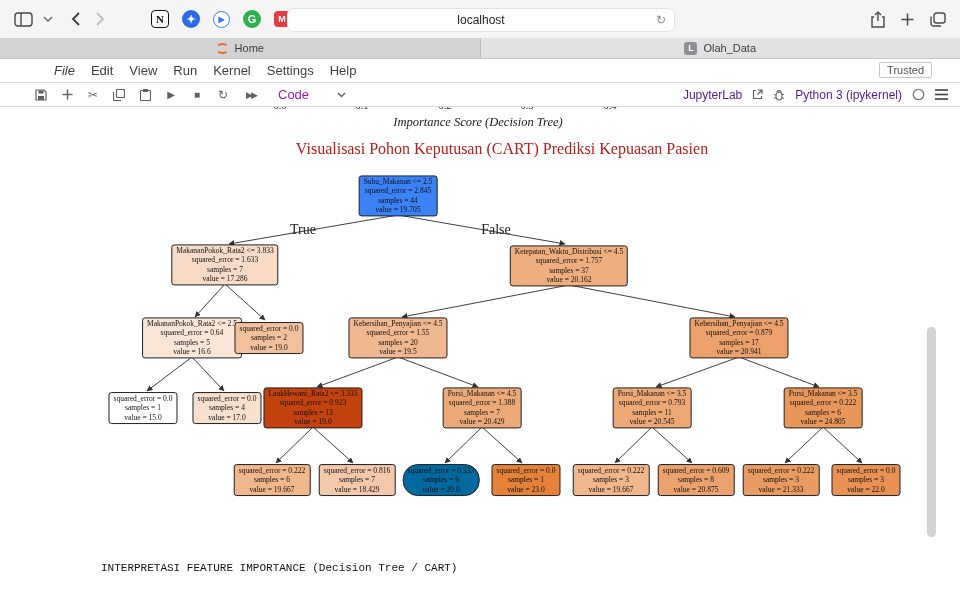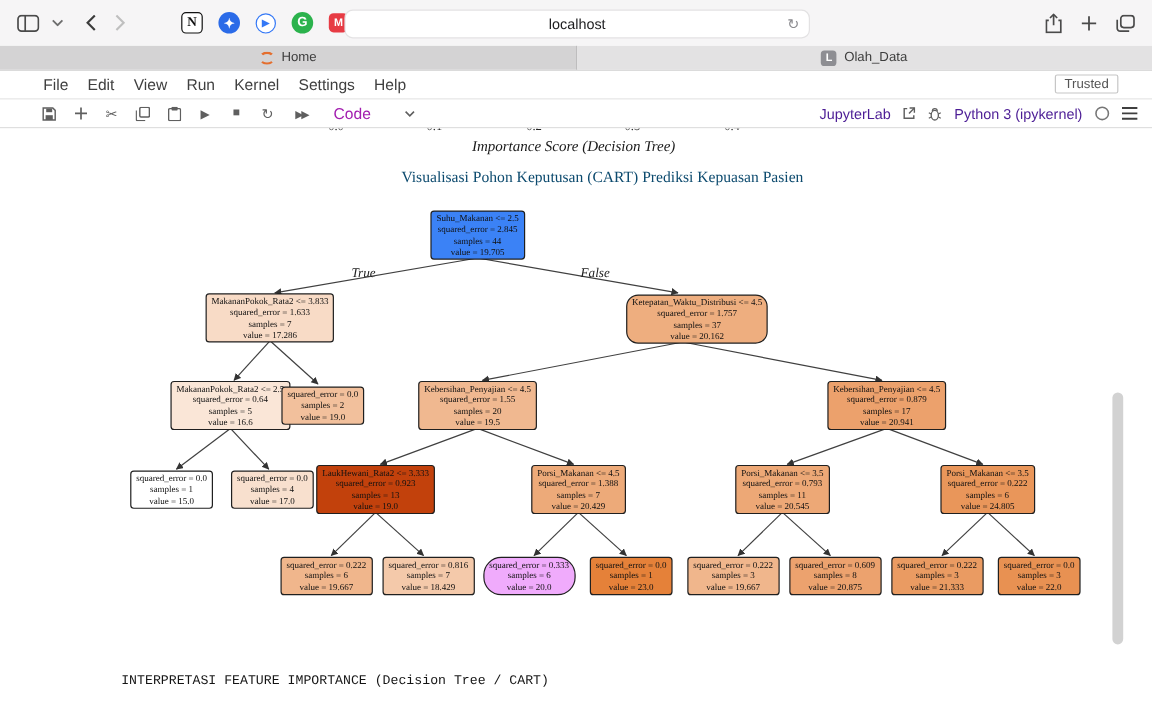--- a/index.html
+++ b/index.html
@@ -30,42 +30,42 @@
   .tab{flex:1;display:flex;align-items:center;justify-content:center;gap:6px;font-size:11px;color:#3d3d3d;}
   .tab.active{background:#d4d3d4;border-right:1px solid #bebdbe;}
   .tab.inactive{background:#e3e2e3;}
   .juplogo{width:9px;height:7px;border:2px solid #e46e2e;border-left-color:transparent;border-right-color:transparent;border-radius:50%;}
   .lbadge{width:13px;height:13px;border-radius:3px;background:#8e8e93;color:#fff;font-size:9px;font-weight:bold;
           display:inline-flex;align-items:center;justify-content:center;}
 
   
   .jlmenu{height:23px;background:#fff;border-bottom:1px solid #e0e0e0;display:flex;align-items:center;position:relative;}
   .jlmenu .mi{font-size:13px;color:#3f3f3f;padding:0 8px;}
-  .jlmenu .mi:first-child{margin-left:28px;}
+  .jlmenu .mi:first-child{margin-left:46px;font-style:italic;}
   .trusted{position:absolute;right:28px;top:3px;border:1px solid #c6c6c6;background:#fff;color:#555;
            font-size:11px;padding:1px 7px;border-radius:2px;}
 
   
   .jltool{height:23px;background:#fff;border-bottom:1px solid #d8d8d8;display:flex;align-items:center;position:relative;}
   .jltool .tic{color:#5f5f5f;font-size:11px;display:inline-flex;align-items:center;justify-content:center;width:14px;margin:0 6px;}
   .jltool .tic:first-child{margin-left:34px;}
   .codetype{font-size:13px;color:#a21caf;margin-left:12px;}
   .codechev{margin-left:28px;color:#5f5f5f;}
   .toolright{position:absolute;right:12px;top:0;height:23px;display:flex;align-items:center;gap:10px;font-size:12px;color:#4c1d95;}
 
   
   .content{position:relative;height:496px;background:#fff;overflow:hidden;
            font-family:"Liberation Serif",serif;}
   .tick{position:absolute;top:-7px;font-size:10.5px;color:#262626;transform:translateX(-50%);}
   .xlabel{position:absolute;top:8px;left:478px;transform:translateX(-50%);font-size:12.5px;color:#1a1a1a;font-style:italic;}
-  .figtitle{position:absolute;top:33px;left:502px;transform:translateX(-50%);font-size:13px;color:#0c4a6e;}
+  .figtitle{position:absolute;top:33px;left:502px;transform:translateX(-50%);font-size:16px;color:#b91c1c;}
   .edges{position:absolute;left:0;top:0;}
   .tnode{position:absolute;transform:translate(-50%,-50%);border:0.8px solid #1f1f1f;border-radius:3px;
          padding:1px 4px;text-align:center;font-size:7.5px;line-height:9.3px;color:#111;white-space:nowrap;}
-  .elabel{position:absolute;transform:translateX(-50%);font-size:11px;color:#222;font-style:italic;}
+  .elabel{position:absolute;transform:translateX(-50%);font-size:14px;color:#222;}
   .interp{position:absolute;left:101px;top:429px;font-family:"Liberation Mono",monospace;
           font-size:11px;line-height:13px;color:#141414;white-space:pre;}
   .vscroll{position:absolute;left:927px;top:220px;width:9px;height:210px;border-radius:5px;background:#d2d2d2;}
   svg{display:block;}
 </style>
 </head>
 <body>
 
 <div class="chrome">
   <div class="lgrp">
@@ -268,21 +268,21 @@
       <div>squared_error = 2.845</div>
       <div>samples = 44</div>
       <div>value = 19.705</div>
   </div>
   <div class="tnode" style="left: 225px; top: 158px; background-color: rgb(248, 219, 198);">
     <div>MakananPokok_Rata2 &lt;= 3.833</div>
       <div>squared_error = 1.633</div>
       <div>samples = 7</div>
       <div>value = 17.286</div>
   </div>
-  <div class="tnode" style="left: 581px; top: 159px; background-color: rgb(238, 174, 127); border-radius: 10px;">
+  <div class="tnode" style="left: 569px; top: 159px; background-color: rgb(238, 174, 127);">
     <div>Ketepatan_Waktu_Distribusi &lt;= 4.5</div>
       <div>squared_error = 1.757</div>
       <div>samples = 37</div>
       <div>value = 20.162</div>
   </div>
   <div class="tnode" style="left: 192px; top: 231px; background-color: rgb(250, 230, 215);">
     <div>MakananPokok_Rata2 &lt;= 2.5</div>
       <div>squared_error = 0.64</div>
       <div>samples = 5</div>
       <div>value = 16.6</div>
@@ -341,21 +341,21 @@
   <div class="tnode" style="left: 272px; top: 373px; background-color: rgb(240, 182, 140);">
     <div>squared_error = 0.222</div>
       <div>samples = 6</div>
       <div>value = 19.667</div>
   </div>
   <div class="tnode" style="left: 357px; top: 373px; background-color: rgb(244, 201, 170);">
     <div>squared_error = 0.816</div>
       <div>samples = 7</div>
       <div>value = 18.429</div>
   </div>
-  <div class="tnode" style="left: 441px; top: 373px; background-color: #f0abfc; border-radius: 15px;">
+  <div class="tnode" style="left: 441px; top: 373px; background-color: #0369a1; border-radius: 15px;">
     <div>squared_error = 0.333</div>
       <div>samples = 6</div>
       <div>value = 20.0</div>
   </div>
   <div class="tnode" style="left: 526px; top: 373px; background-color: rgb(229, 129, 57);">
     <div>squared_error = 0.0</div>
       <div>samples = 1</div>
       <div>value = 23.0</div>
   </div>
   <div class="tnode" style="left: 611px; top: 373px; background-color: rgb(240, 182, 140);">

